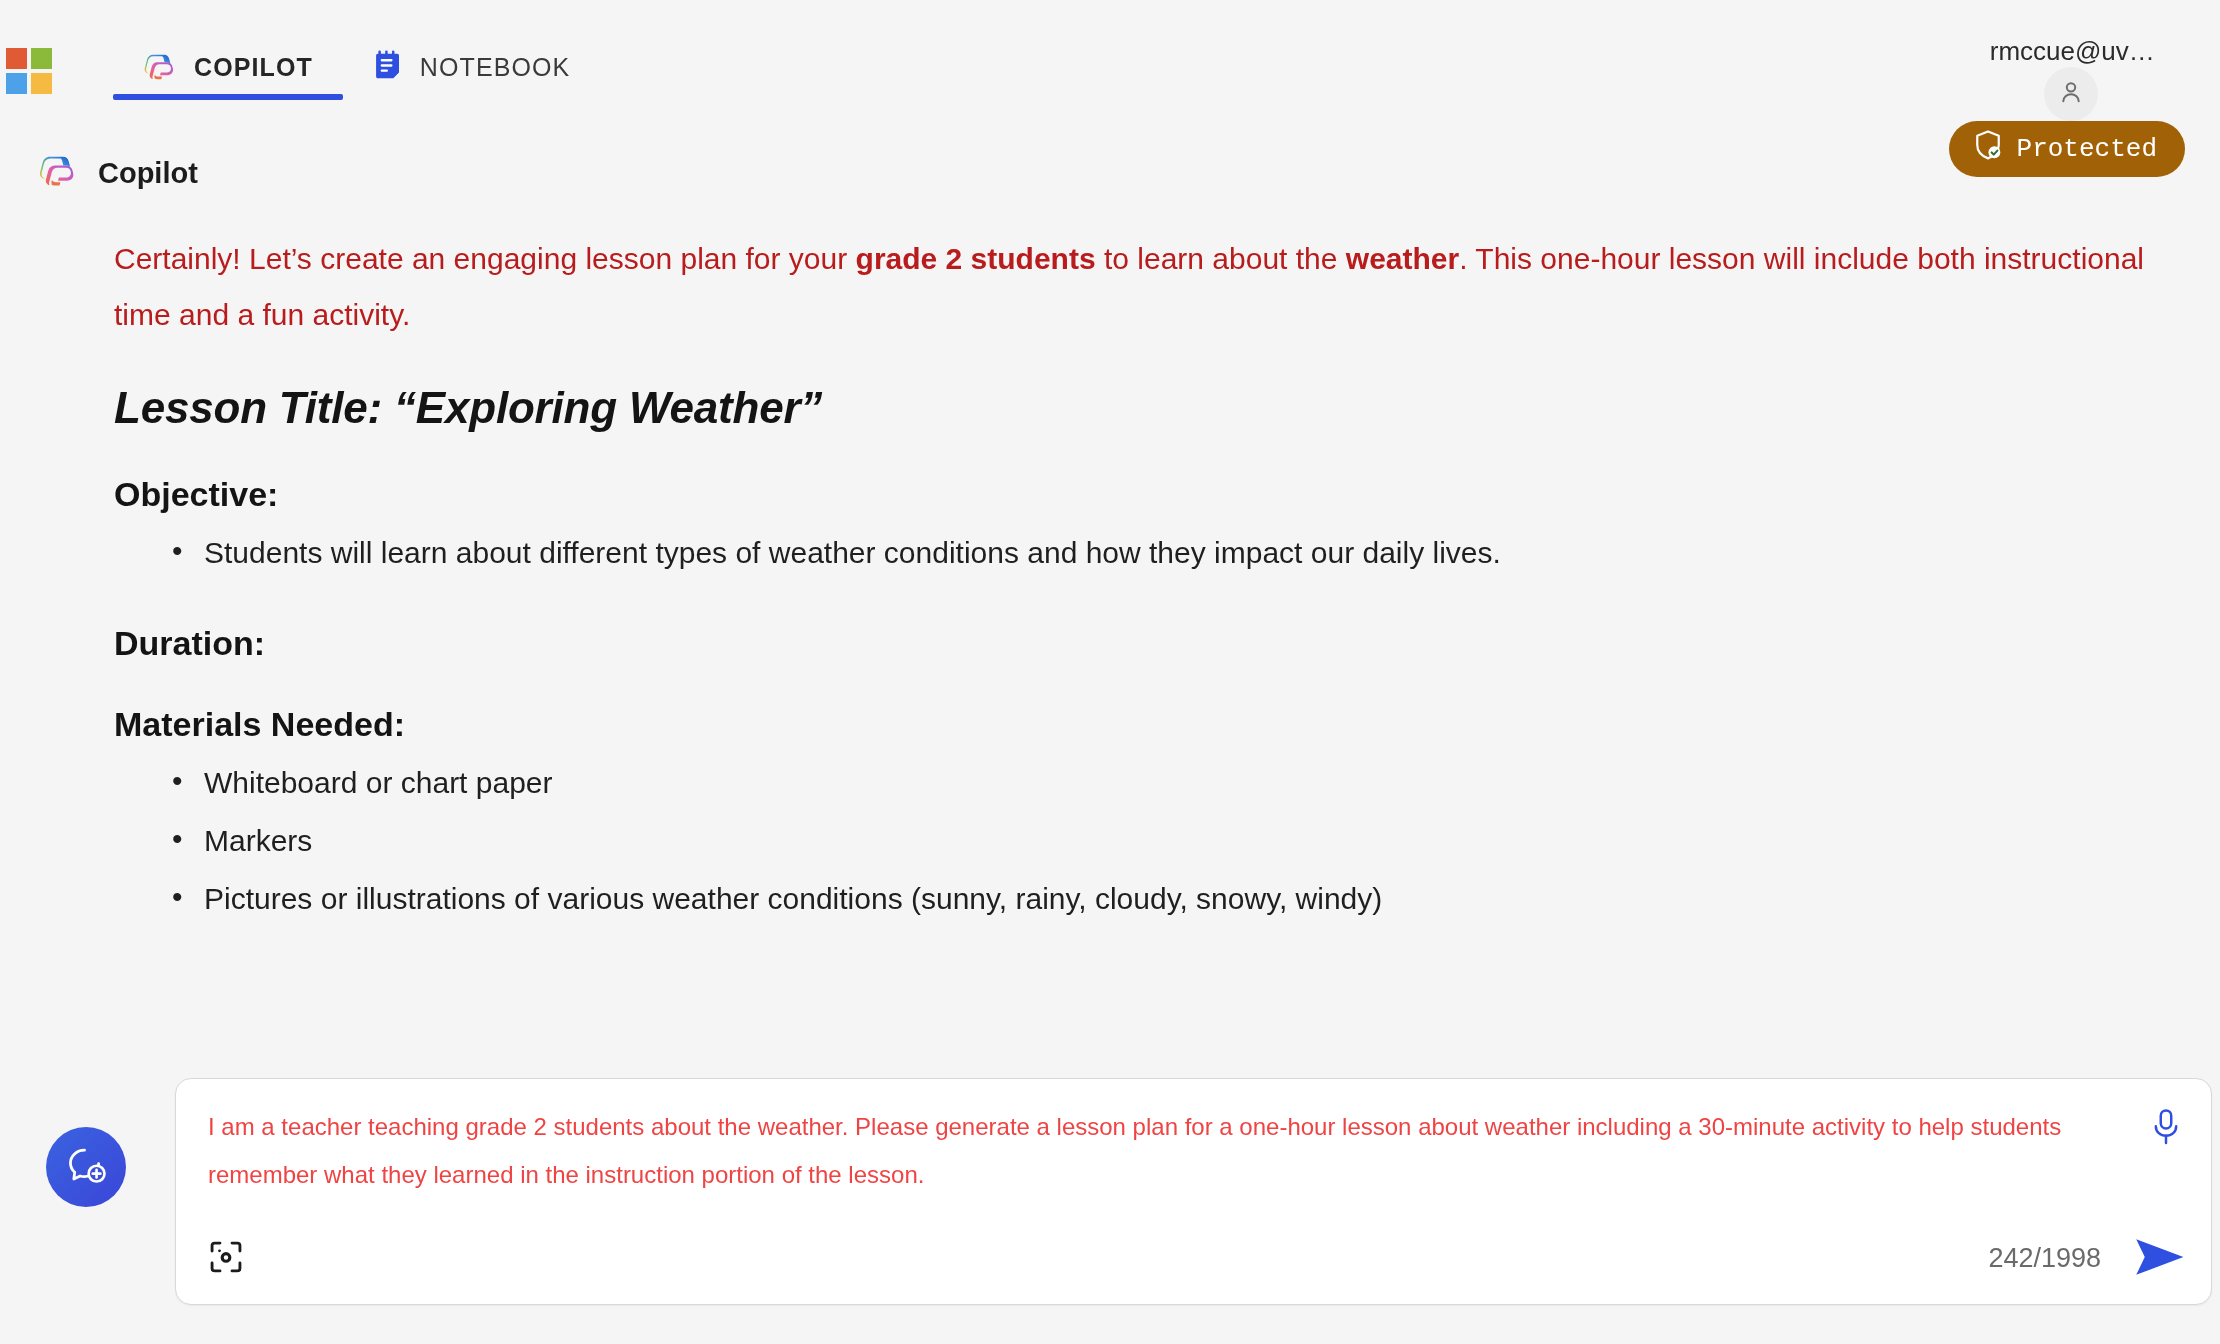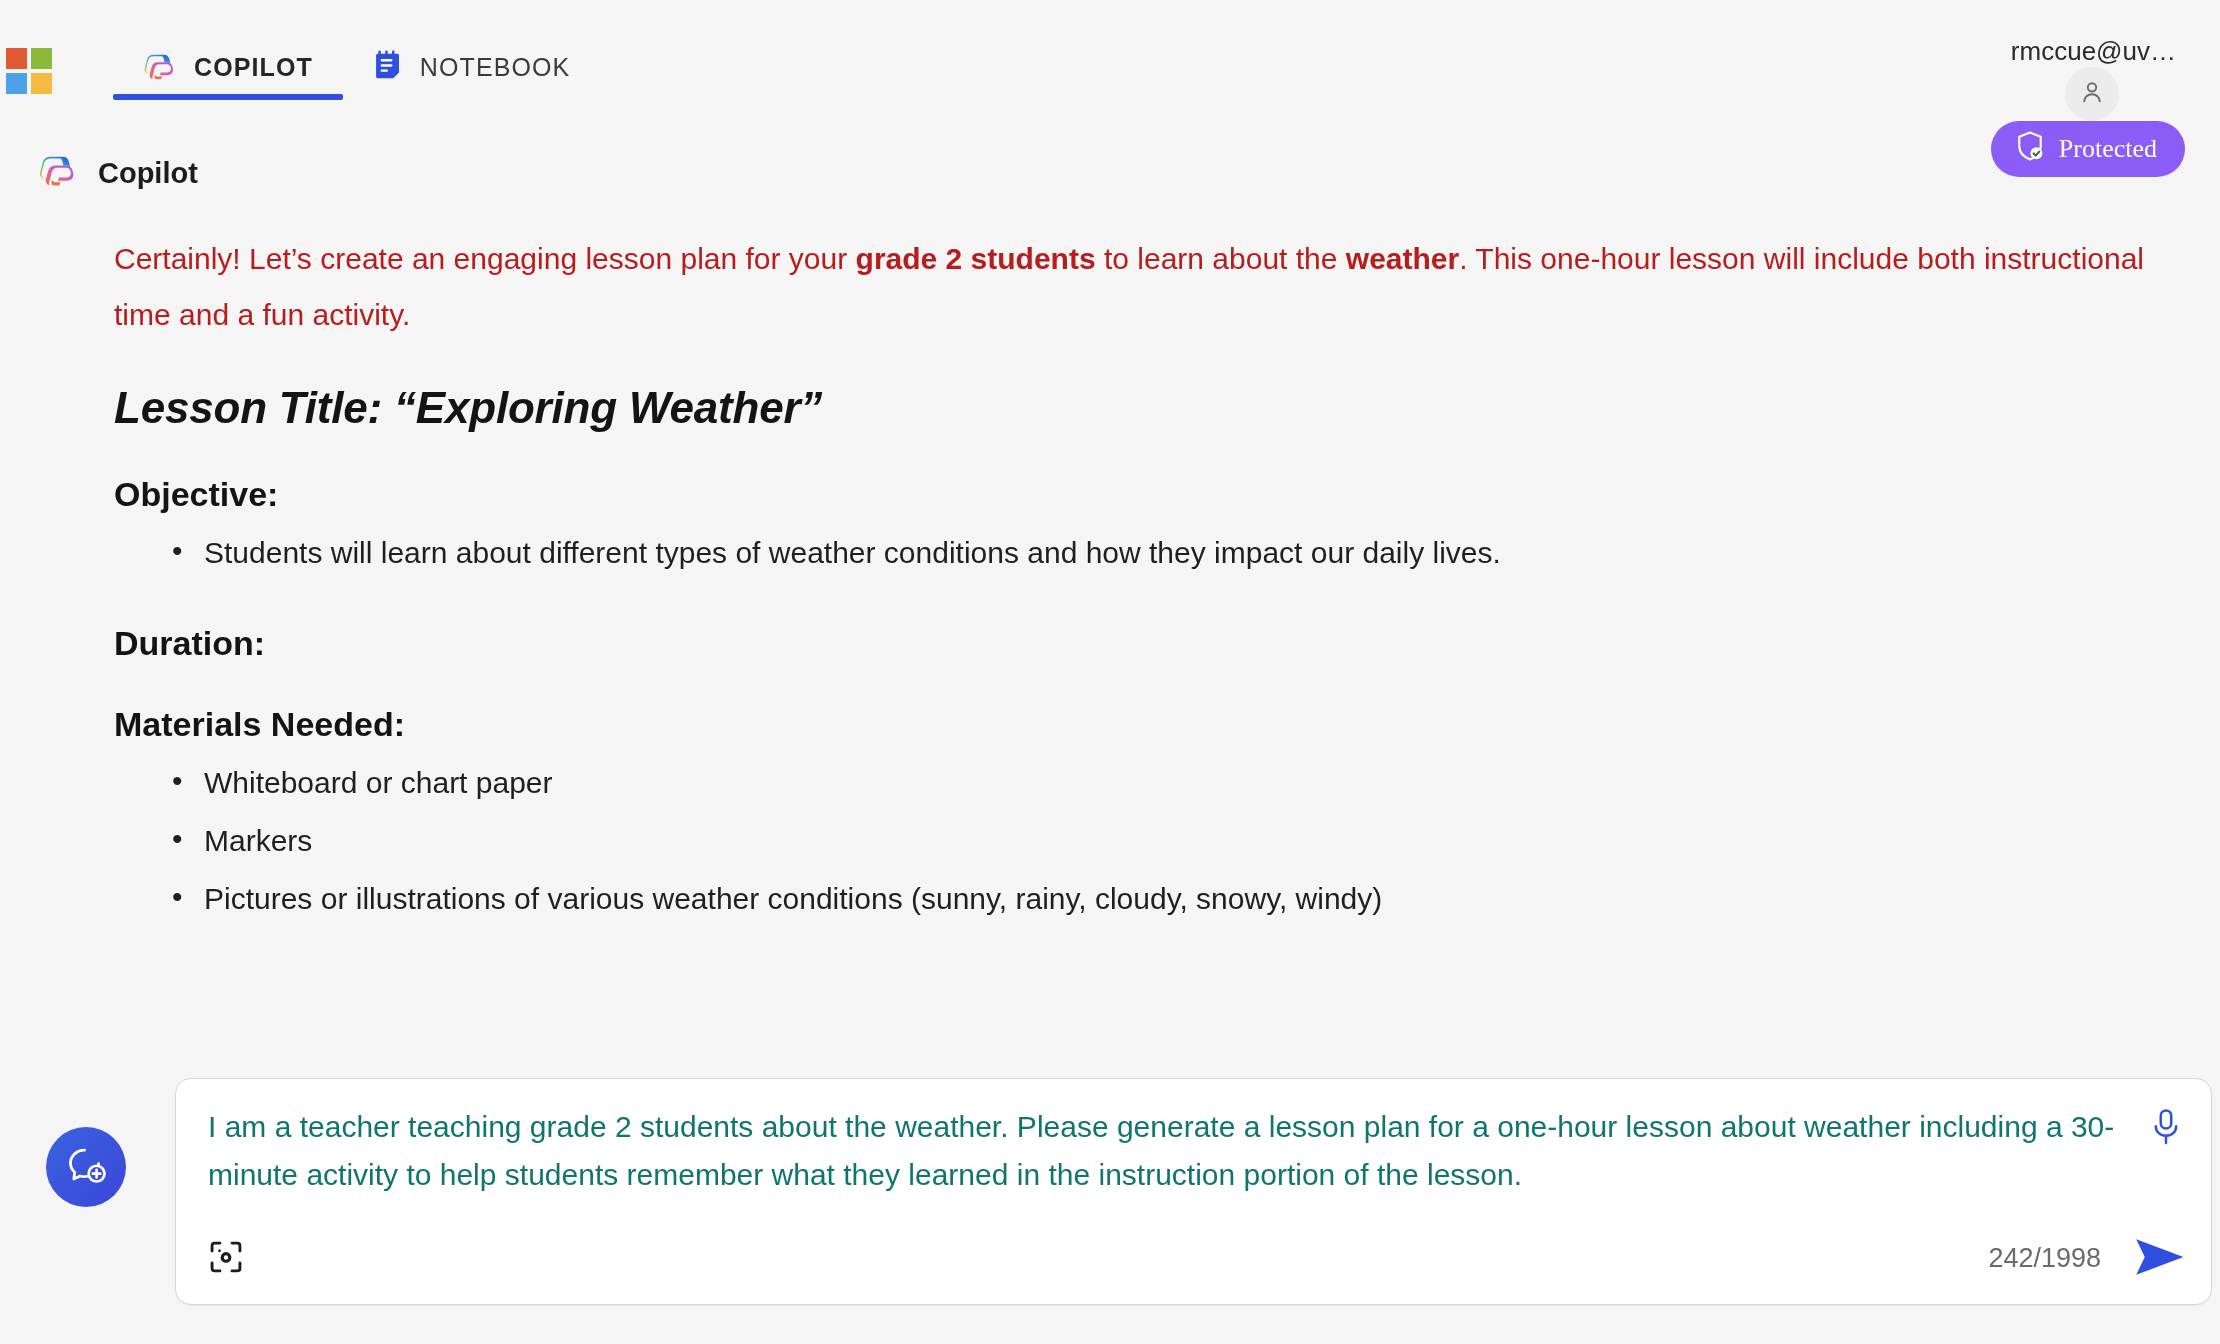--- a/index.html
+++ b/index.html
@@ -97,30 +97,30 @@
     display: flex;
     align-items: center;
     justify-content: center;
     margin-right: 27px;
     cursor: pointer;
   }
   .protected-btn {
     display: flex;
     align-items: center;
     gap: 14px;
-    background: #8b5cf6;
+    background: #a16207;
     color: #fff;
     border-radius: 28px;
     height: 56px;
     padding: 0 28px 0 24px;
     margin-right: 35px;
     font-size: 26px;
     cursor: pointer;
     border: none;
-    font-family: Liberation Serif, serif;
+    font-family: Liberation Mono, monospace;
   }
 
   
   .conversation {
     position: absolute;
     top: 123px;
     left: 0;
     width: 2220px;
     height: 960px;
     overflow: hidden;
@@ -220,23 +220,23 @@
     border: 1px solid #d8d8d8;
     border-radius: 16px;
     position: relative;
     box-shadow: 0 1px 2px rgba(0,0,0,0.05);
   }
   .composer-text {
     position: absolute;
     left: 32px;
     top: 24px;
     right: 96px;
-    font-size: 30px;
+    font-size: 24px;
     line-height: 48px;
-    color: #0f766e;
+    color: #ef4444;
   }
   .mic-btn {
     position: absolute;
     right: 22px;
     top: 24px;
     width: 46px;
     height: 50px;
     cursor: pointer;
     background: none;
     border: none;

